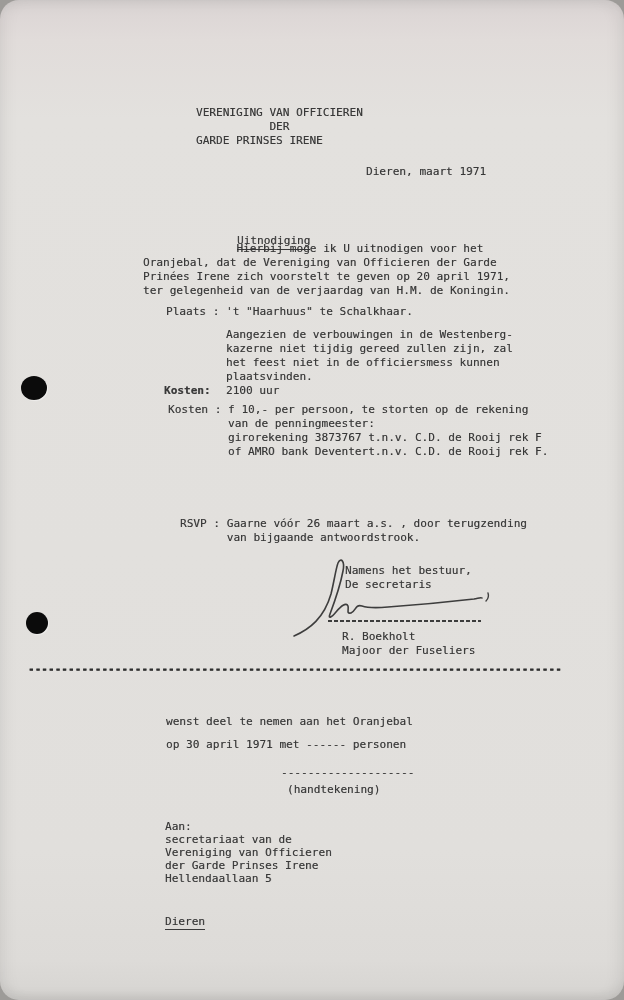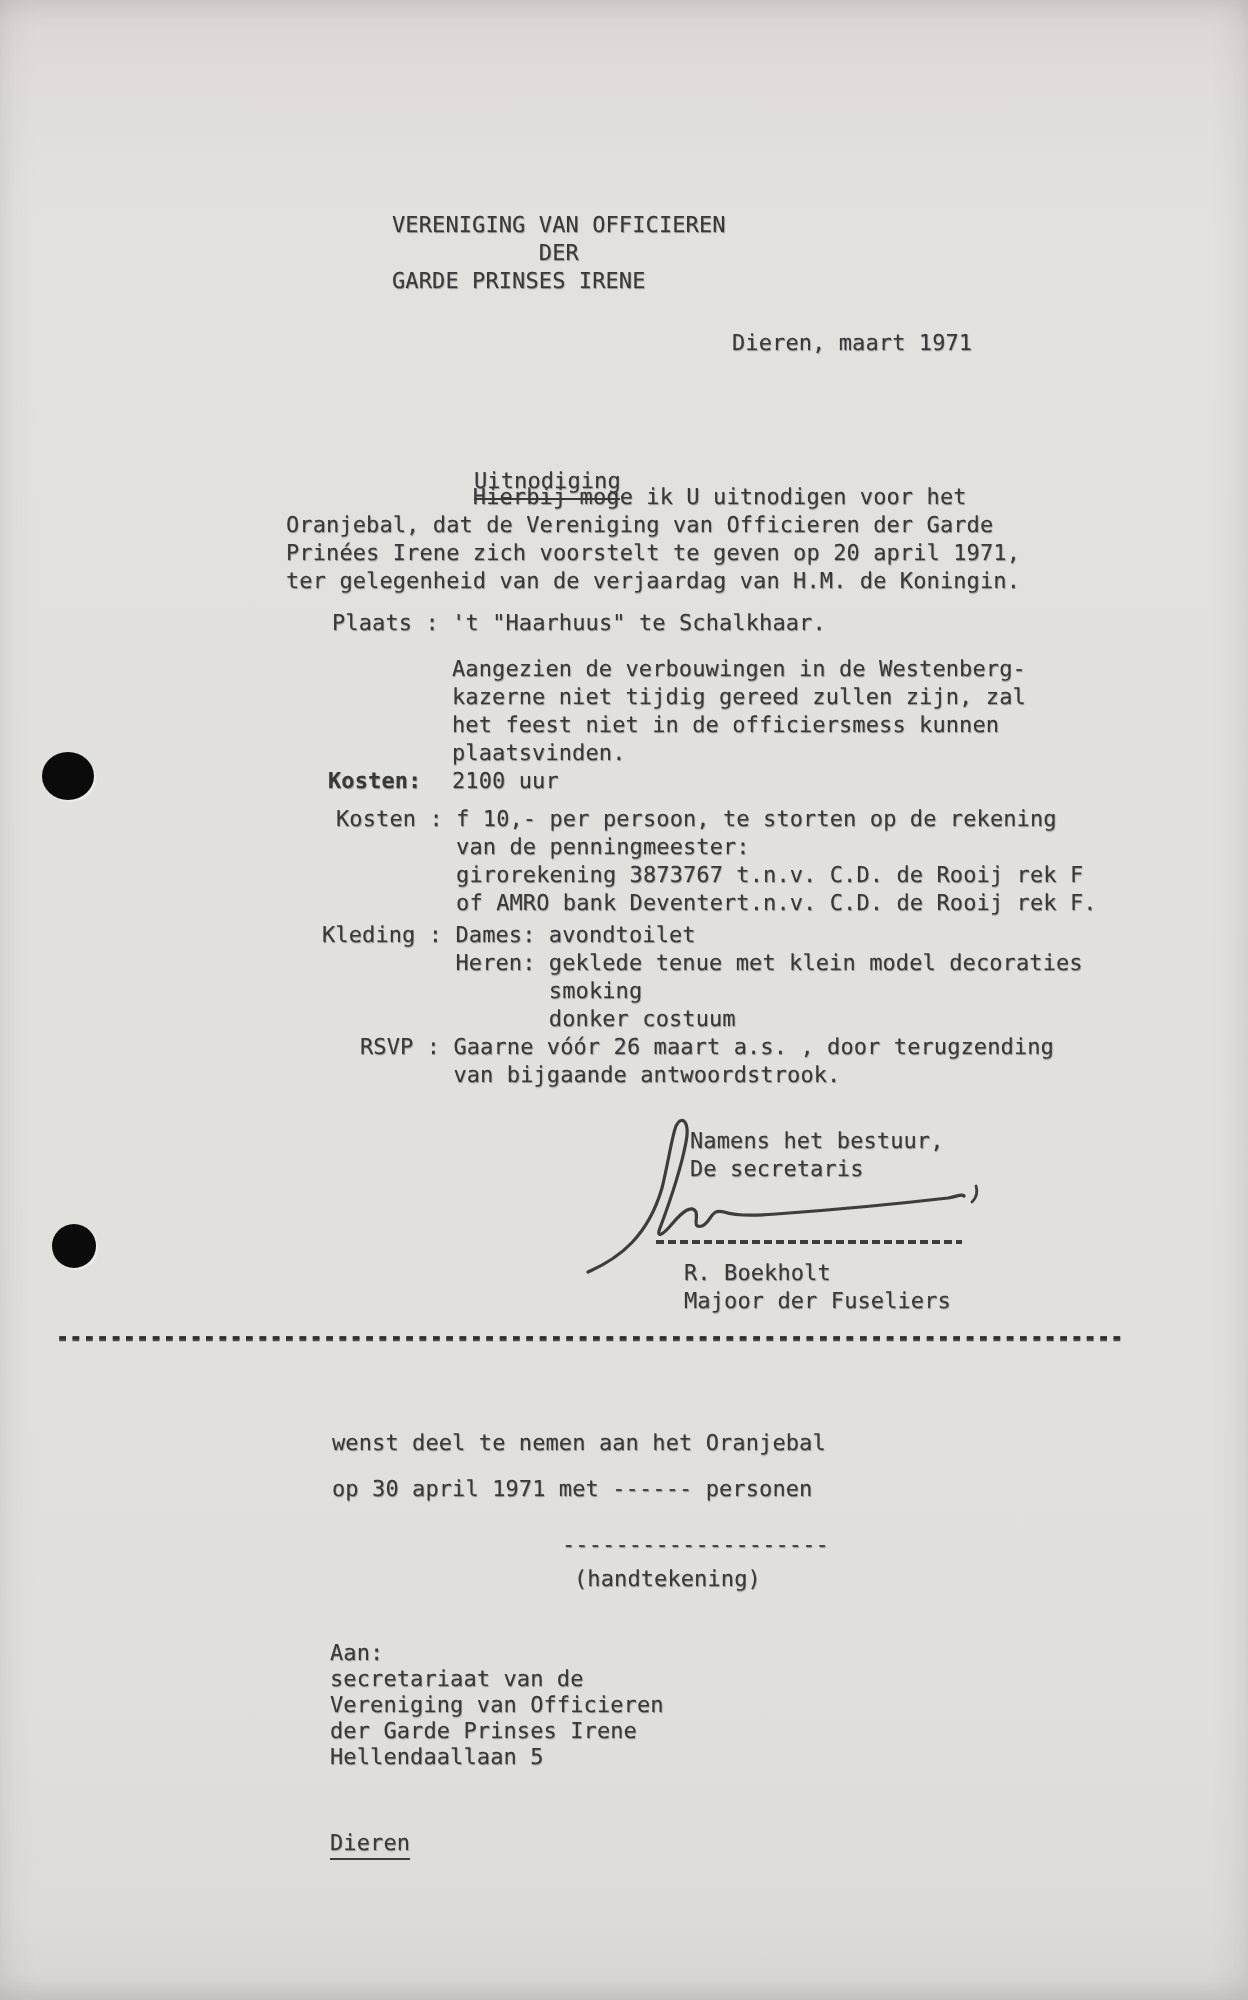--- a/index.html
+++ b/index.html
@@ -13,20 +13,21 @@
     background:
       linear-gradient(180deg,
         #d5d0cf 0%, #ddd7d6 1.5%, #e1dcda 4%,
         #e3e1de 12%, #e2e0dd 55%, #e1dfdc 85%,
         #dddbd8 96%, #d6d4d1 100%);
     box-shadow:
       inset -8px 0 14px rgba(0,0,0,0.045),
       inset 8px 0 14px rgba(0,0,0,0.035),
       inset 0 -6px 10px rgba(0,0,0,0.05);
     color:#383838;
+    border-radius:19px;
   }
 
   .t {
     position:absolute;
     font-size:11px;
     line-height:14px;
     white-space:pre;
     letter-spacing:0.05px;
     color:#383838;
     text-shadow:0.3px 0.3px 0.5px rgba(40,40,40,0.45);
@@ -88,24 +89,20 @@
 plaatsvinden.</div>
 
   <div class="t bold" style="left:164px; top:384px;">Kosten:</div>
   <div class="t" style="left:226px; top:384px;">2100 uur</div>
 
   <div class="t" style="left:168px; top:403px;">Kosten : f 10,- per persoon, te storten op de rekening
          van de penningmeester:
          girorekening 3873767 t.n.v. C.D. de Rooij rek F
          of AMRO bank Deventert.n.v. C.D. de Rooij rek F.</div>
 
-  <div class="t" style="left:161px; top:461px;">Kleding : Dames: avondtoilet
-          Heren: geklede tenue met klein model decoraties
-                 smoking
-                 donker costuum</div>
 
   <div class="t" style="left:180px; top:517px;">RSVP : Gaarne vóór 26 maart a.s. , door terugzending
        van bijgaande antwoordstrook.</div>
 
   <div class="t" style="left:345px; top:564px;">Namens het bestuur,
 De secretaris</div>
 
   <svg class="sig-svg" width="210" height="85" viewBox="0 0 210 85">
     <path d="M 6 80 C 22 73, 36 62, 43 38 C 46 26, 48 12, 50 7 C 53 1, 57 5, 55 15 C 52 31, 45 50, 42 58 C 40 63, 43 62, 48 56 C 53 50, 58 46, 60 50 C 61 54, 58 58, 63 57 C 68 55, 67 48, 74 50 C 80 52, 88 52, 100 51 C 128 49, 160 46, 186 43 C 191 42, 193 41, 194 42" fill="none" stroke="#2f2f2f" stroke-width="1.6" stroke-linecap="round" stroke-linejoin="round" opacity="0.92"></path>
     <path d="M 200 37 C 201 40, 200 43, 198 45" fill="none" stroke="#2f2f2f" stroke-width="1.4" stroke-linecap="round" opacity="0.9"></path>

